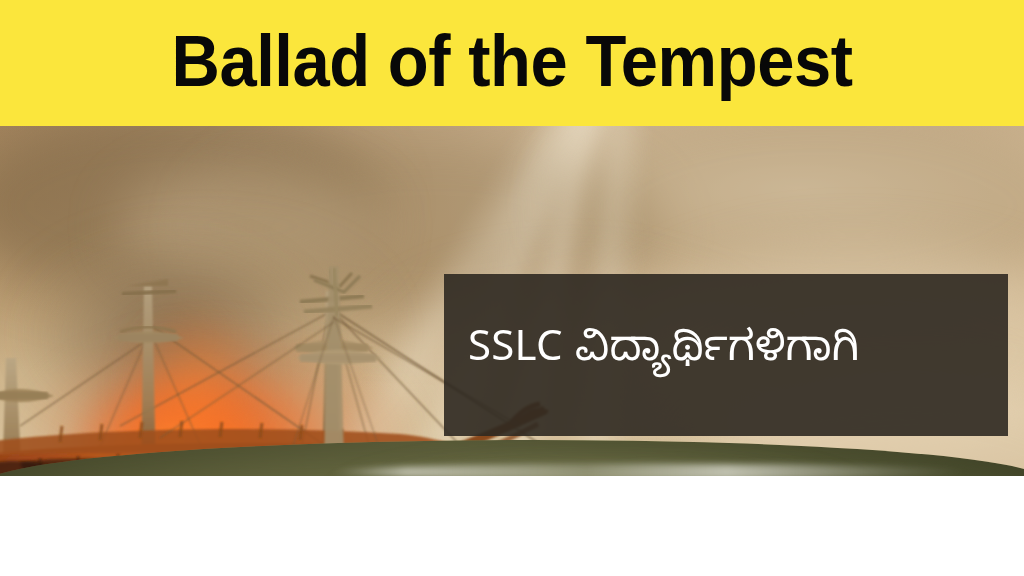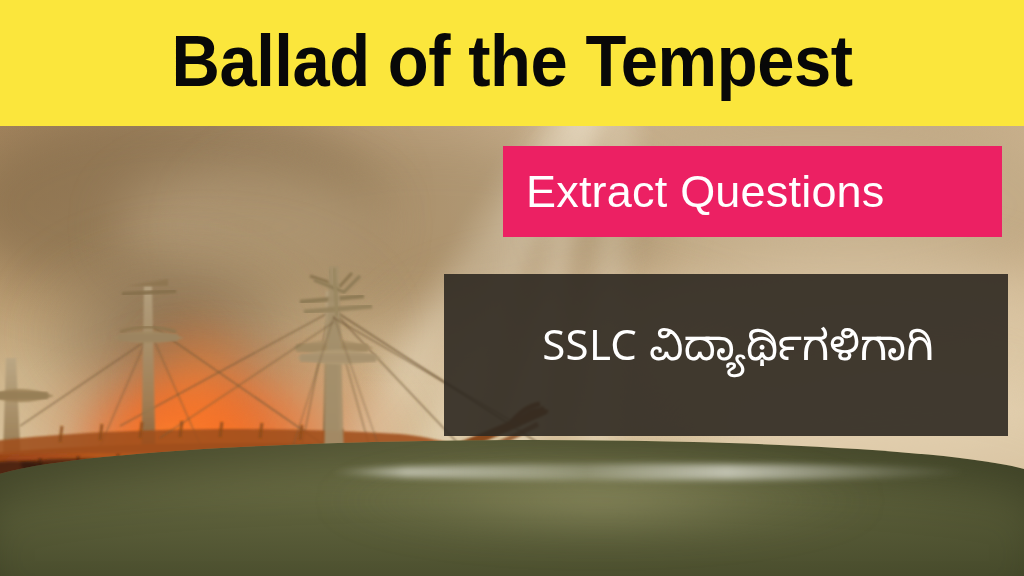--- a/index.html
+++ b/index.html
@@ -8,21 +8,21 @@
     padding: 0;
     background: #ffffff;
   }
   body {
     font-family: "Liberation Sans", "DejaVu Sans", sans-serif;
   }
 
   .poster {
     position: relative;
     width: 1024px;
-    height: 576px;
+    height: 476px;
     overflow: hidden;
     background: #3b82f6;
   }
 
   
   .title-banner {
     position: absolute;
     left: 0;
     top: 0;
     width: 1024px;
@@ -203,21 +203,20 @@
     top: 274px;
     width: 564px;
     height: 162px;
     background: rgba(47,41,33,0.90);
     z-index: 50;
     display: flex;
     flex-direction: column;
     justify-content: center;
     box-sizing: border-box;
     padding: 0 0 0 24px;
-    align-items: center;
   }
   .dark-box .line {
     color: #ffffff;
     font-size: 42px;
     font-weight: 400;
     line-height: 1.22;
     white-space: nowrap;
     letter-spacing: 0.2px;
   }
   .dark-box .line.kn {
@@ -435,21 +434,18 @@
 
     <div class="sea"></div>
     <div class="sea-sheen"></div>
     <div class="foam-line"></div>
   </div>
 
   <div class="title-banner">
     <div class="title-text">Ballad of the Tempest</div>
   </div>
 
-  <div class="pink-box">
-    <span class="label">Extract Questions</span>
-  </div>
 
   <div class="dark-box">
     <span class="line kn">SSLC ವಿದ್ಯಾರ್ಥಿಗಳಿಗಾಗಿ</span>
   </div>
 
 </div>
 
 </body></html>

